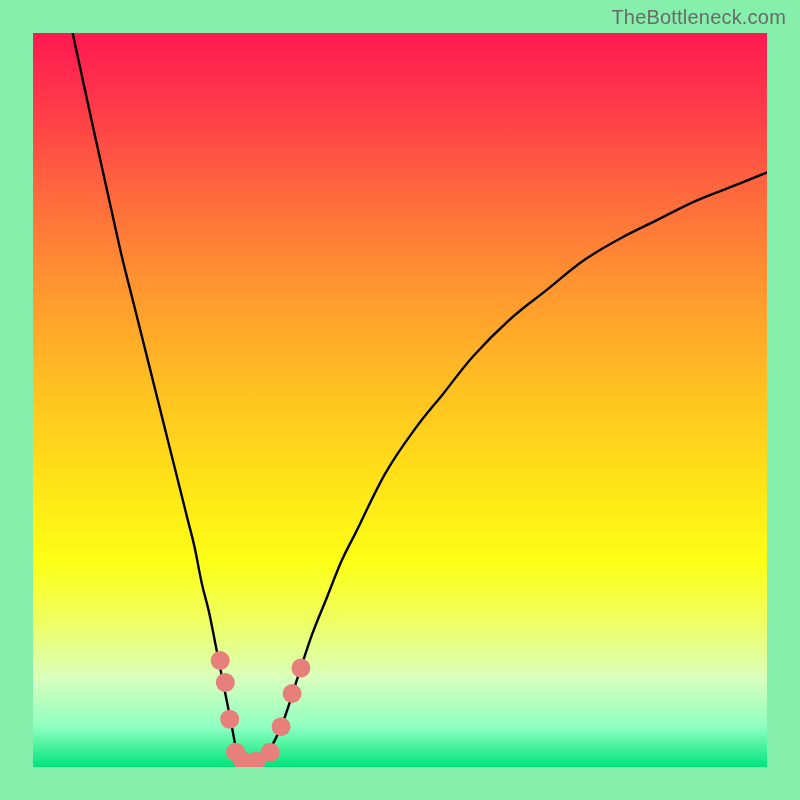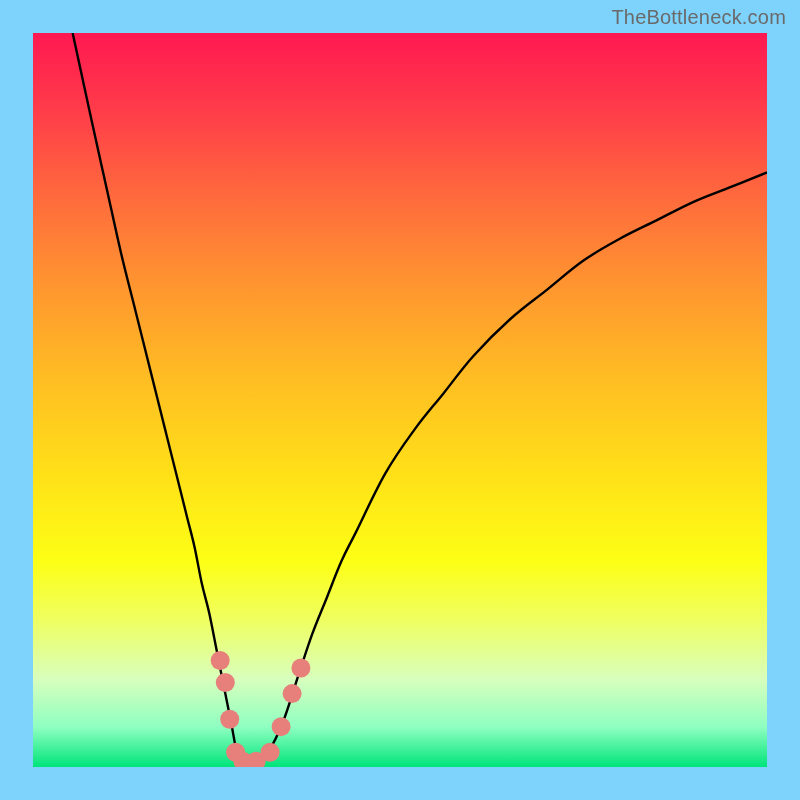--- a/index.html
+++ b/index.html
@@ -7,21 +7,21 @@
     padding: 0;
     width: 800px;
     height: 800px;
     overflow: hidden;
     background: #000;
     font-family: Arial, Helvetica, sans-serif;
   }
   .frame {
     position: absolute;
     inset: 0;
-    background: #7dd3fc;
+    background: #86efac;
     text-align: center;
   }
   .plot {
     position: absolute;
     left: 33px;
     top: 33px;
     width: 734px;
     height: 734px;
     overflow: hidden;
   }

